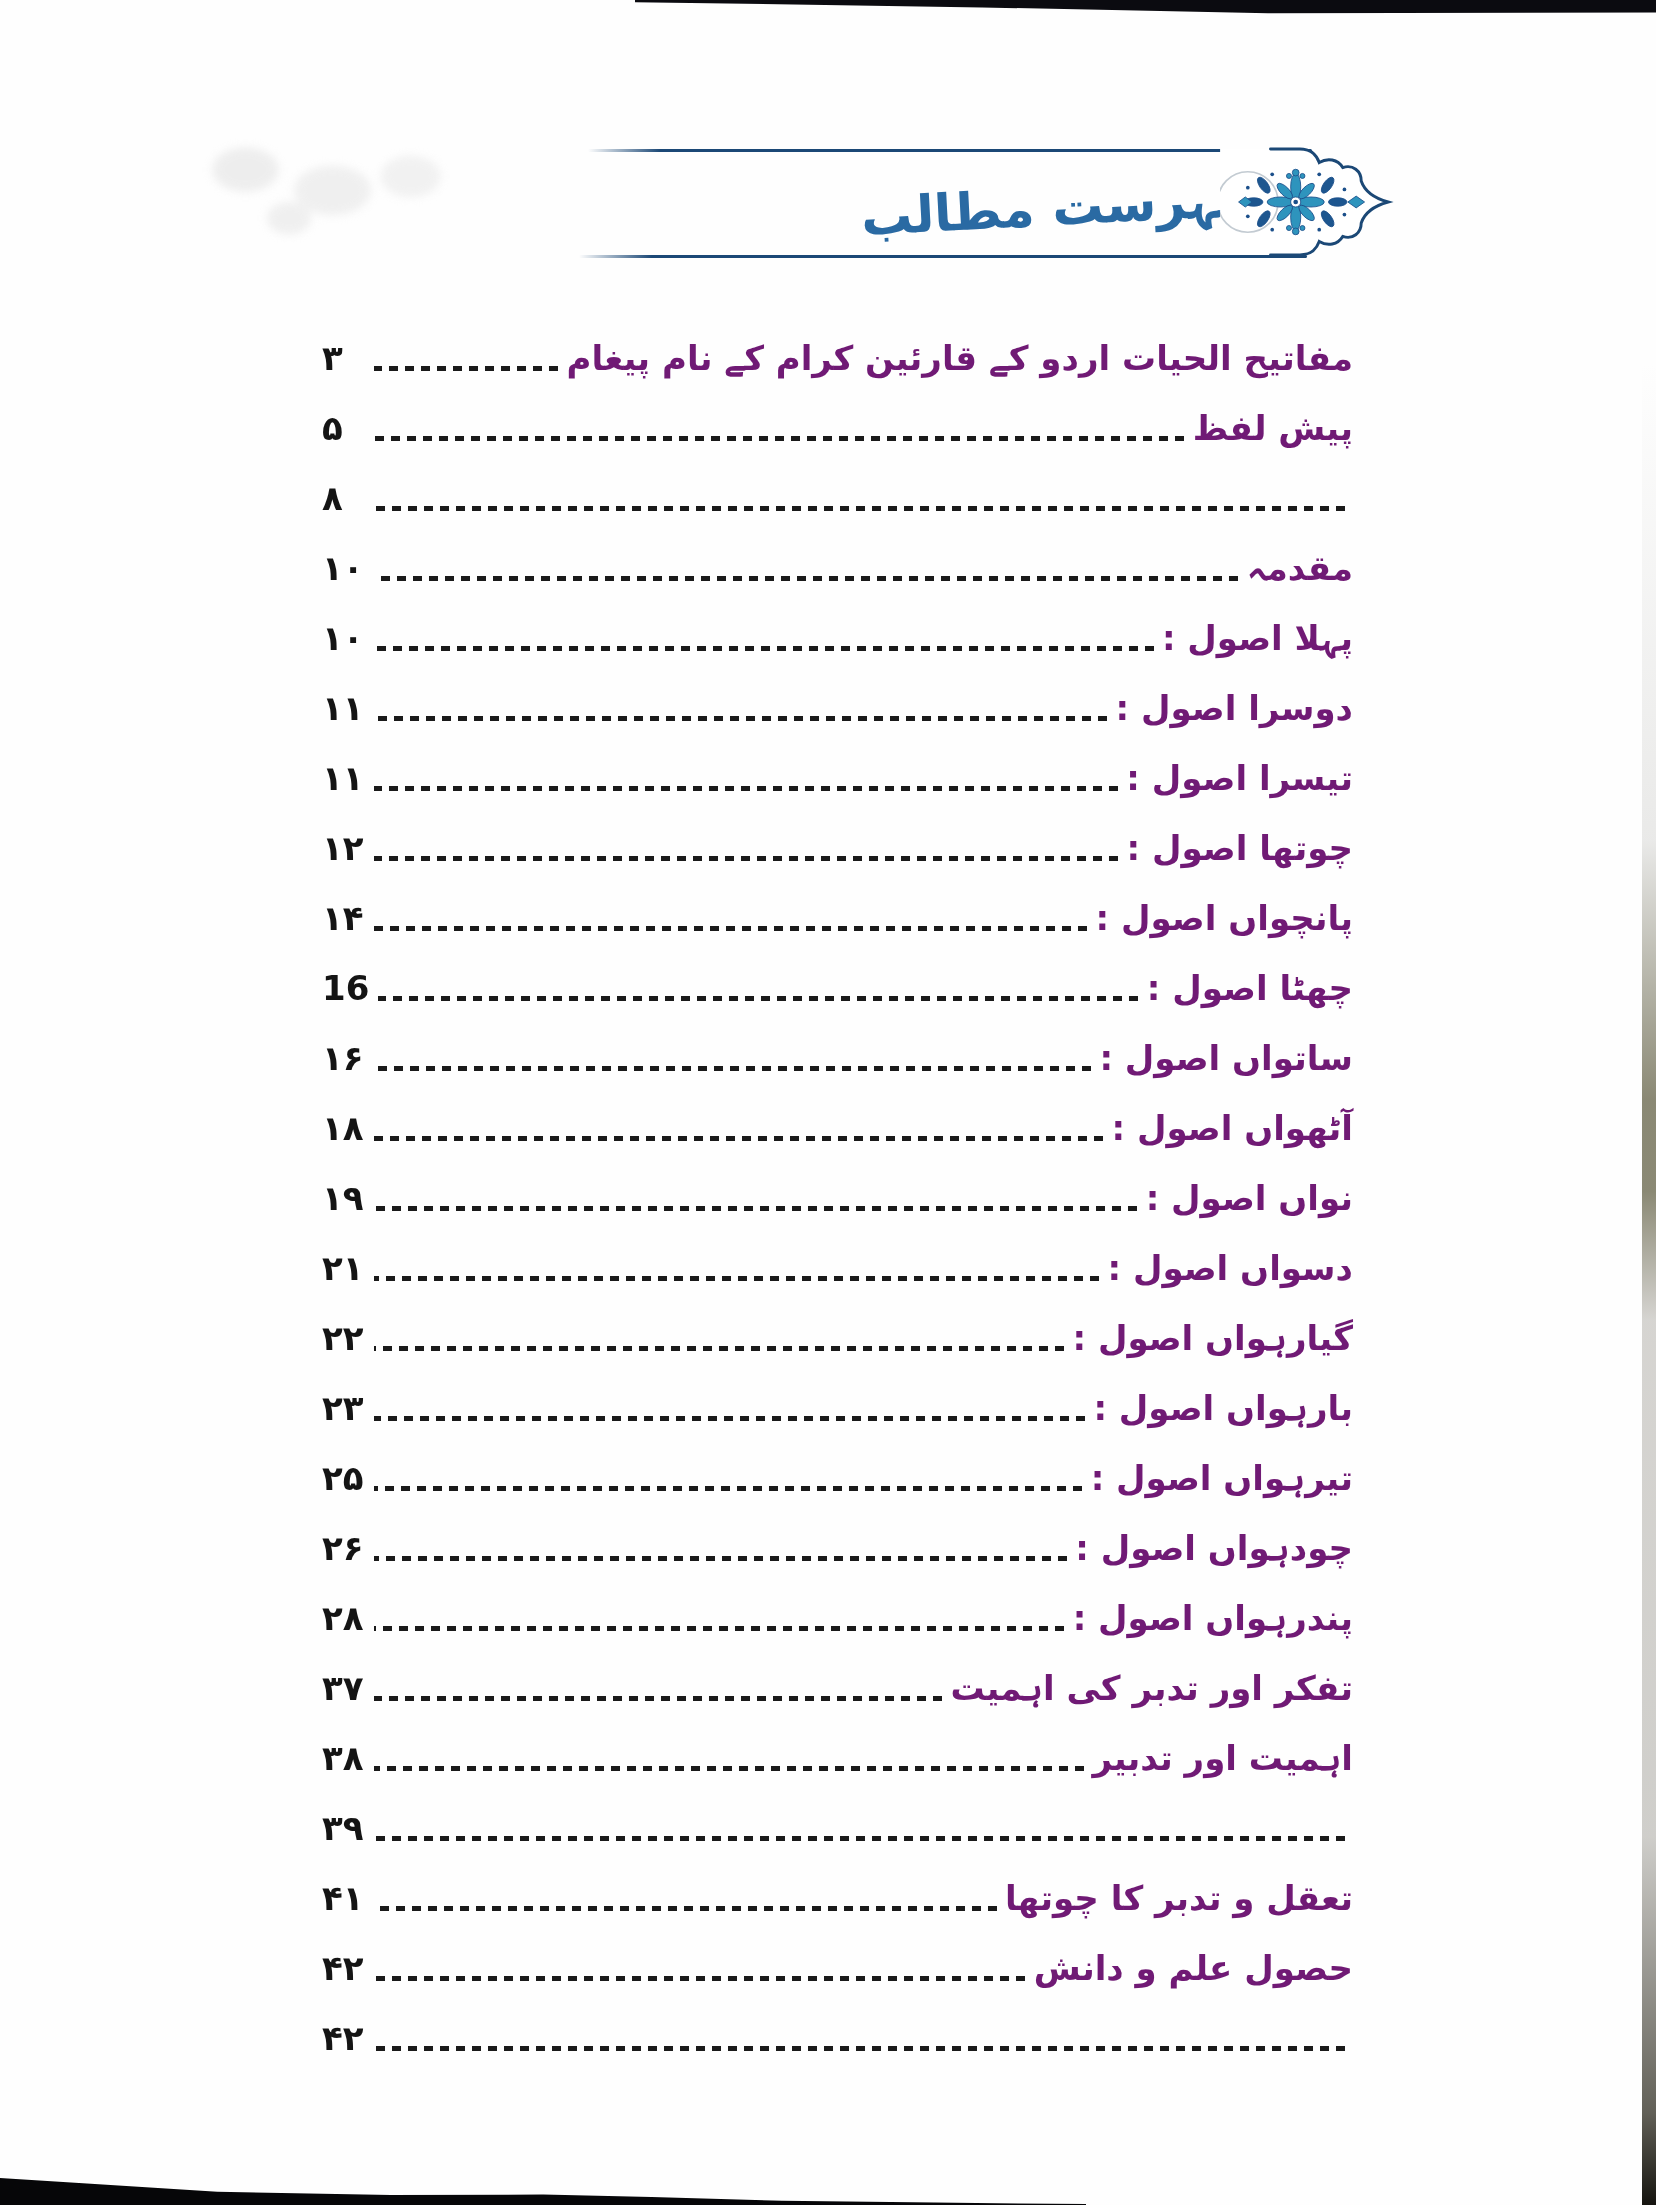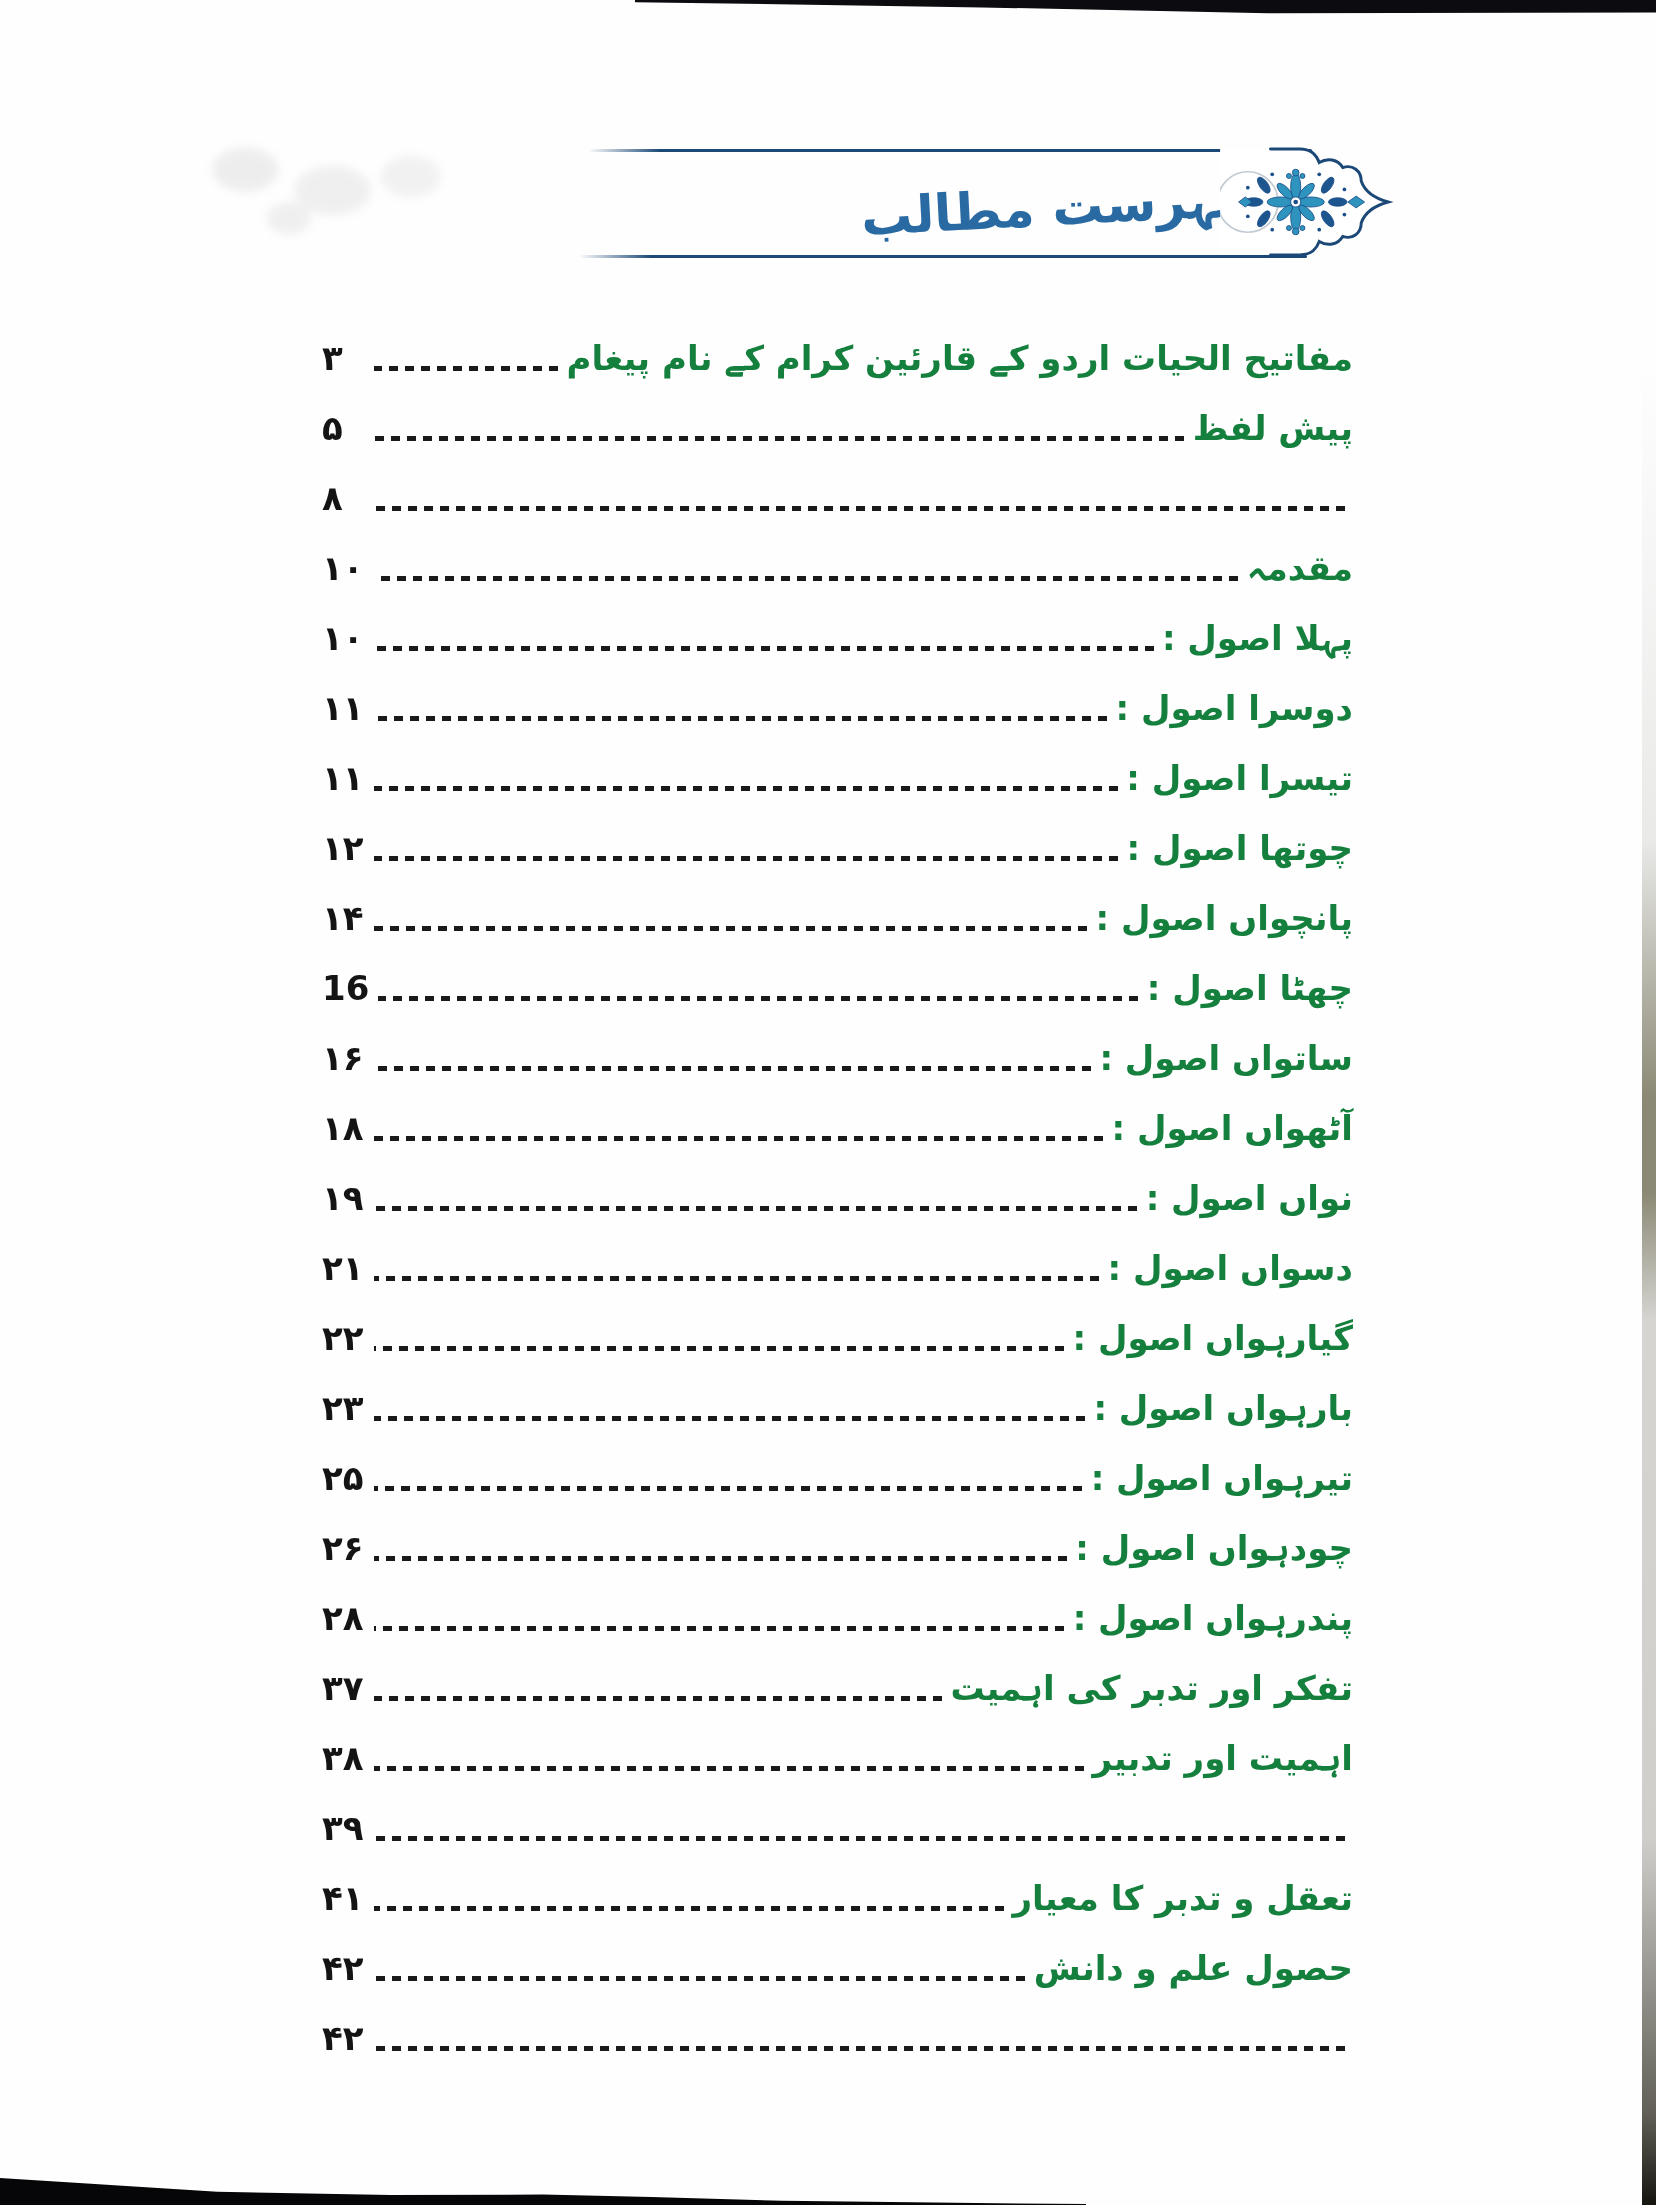--- a/index.html
+++ b/index.html
@@ -48,21 +48,21 @@
     position:absolute;left:875px;width:362px;top:165px;height:84px;
     display:flex;align-items:center;justify-content:center;
     font-size:51px;font-weight:bold;color:#2a6aa3;
     transform:rotate(-3deg);white-space:nowrap;
   }
   .ornament{position:absolute;left:1220px;top:139px;}
   
   .toc{position:absolute;left:322px;right:303px;top:323px;direction:rtl;}
   .row{height:70px;display:flex;align-items:center;direction:rtl;}
   .entry-text{
-    font-size:34px;font-weight:700;color:#15803d;white-space:nowrap;
+    font-size:34px;font-weight:700;color:#701a75;white-space:nowrap;
     letter-spacing:0;
   }
   .leader{
     flex:1 1 auto;height:5px;margin:0 8.4px;align-self:center;
     transform:translateY(10px);
     background:repeating-linear-gradient(to left,#1a1a1a 0 9.3px,transparent 9.3px 16px);
     min-width:25px;
   }
   .pagenum{
     font-size:34px;font-weight:700;color:#141414;min-width:44px;
@@ -262,21 +262,21 @@
     <span class="leader"></span>
     <span class="pagenum">۳۸</span>
   </div>
 
   <div class="row">
     <span class="leader"></span>
     <span class="pagenum">۳۹</span>
   </div>
 
   <div class="row">
-    <span class="entry-text">تعقل و تدبر کا معیار</span>
+    <span class="entry-text">تعقل و تدبر کا چوتھا</span>
     <span class="leader"></span>
     <span class="pagenum">۴۱</span>
   </div>
 
   <div class="row">
     <span class="entry-text">حصول علم و دانش</span>
     <span class="leader"></span>
     <span class="pagenum">۴۲</span>
   </div>
 

